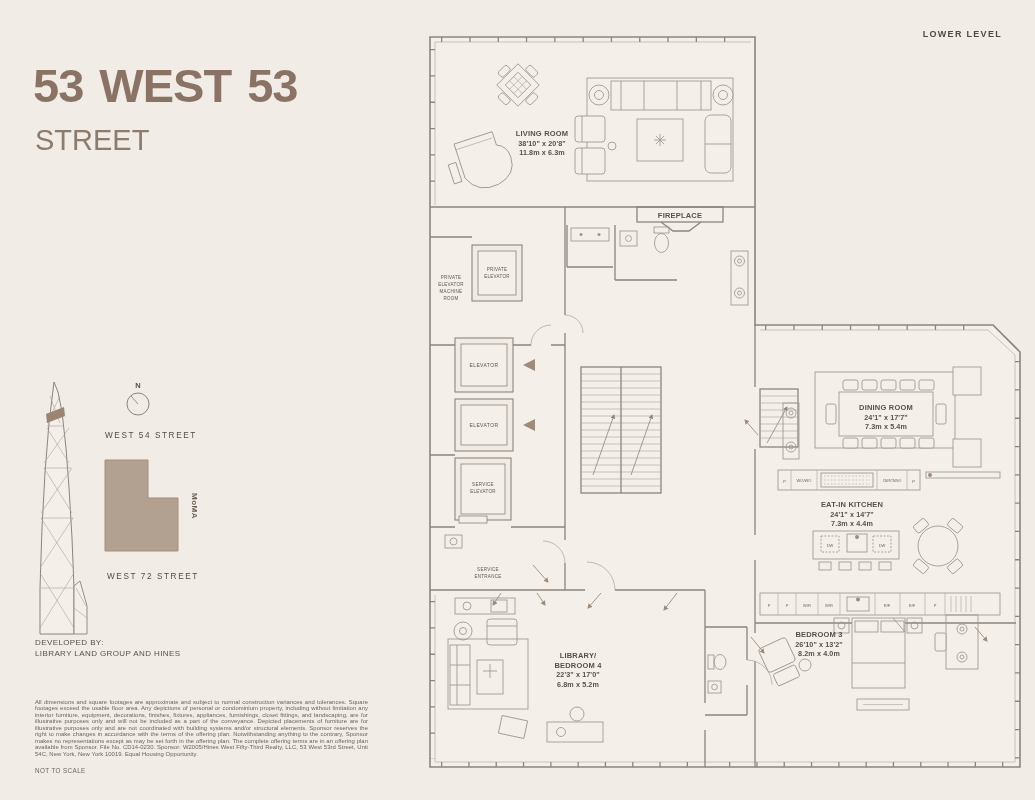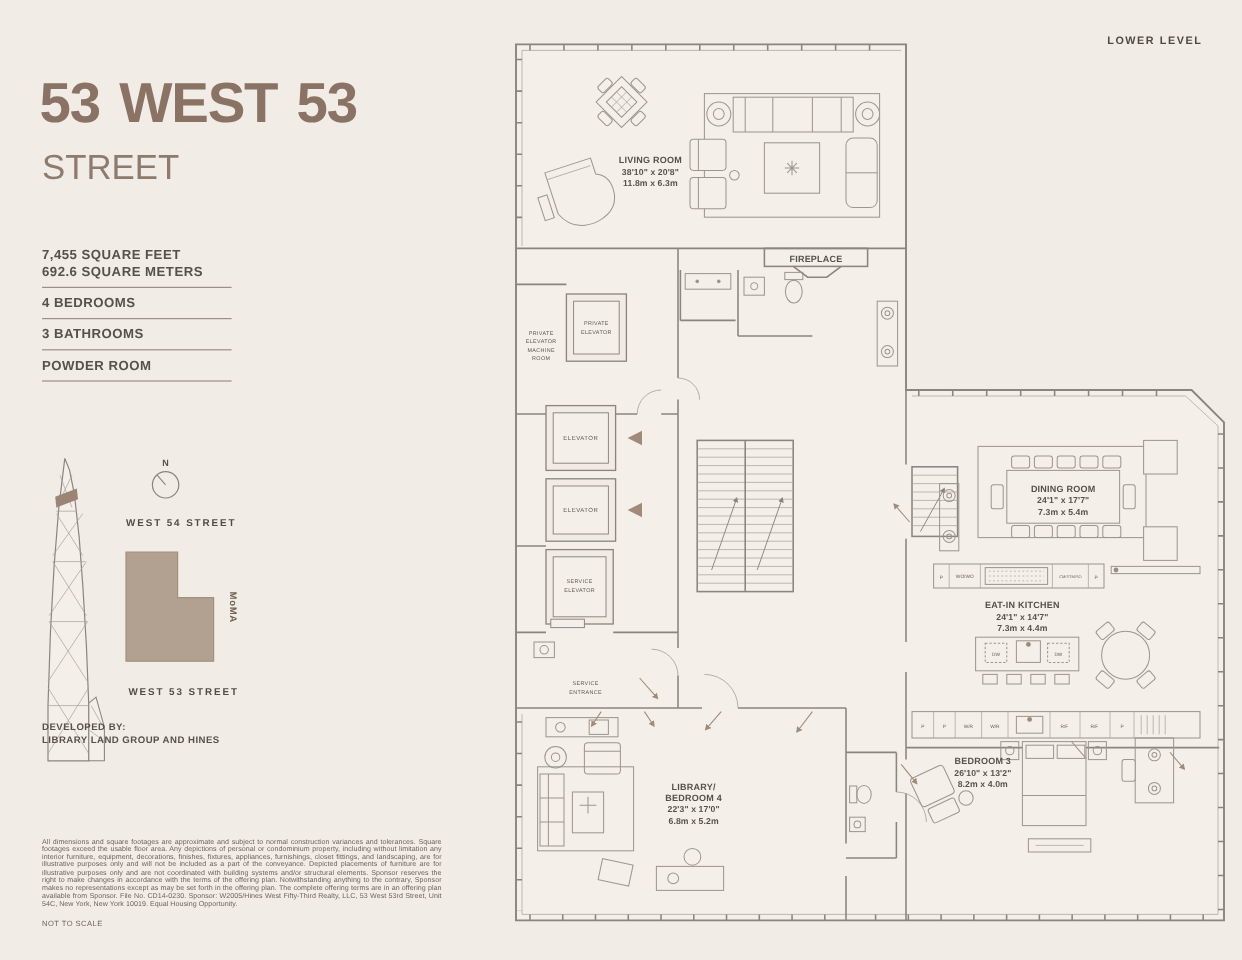--- a/index.html
+++ b/index.html
@@ -5,22 +5,22 @@
   html,body{margin:0;padding:0;}
   body{font-family:"Liberation Sans",sans-serif;background:#f1ece5;}
   .page{position:relative;width:1035px;height:800px;background:#f1ece5;overflow:hidden;}
   .abs{position:absolute;}
   .brand{left:33px;top:26px;font-size:47px;letter-spacing:-1px;word-spacing:4px;color:#8a7364;font-weight:bold;font-stretch:condensed;margin-top:32px;}
   .unit-title{left:35px;top:124px;font-size:29px;line-height:1.13;color:#8d7b6e;letter-spacing:0px;}
   .level{right:33px;top:29px;font-size:9px;letter-spacing:1.3px;color:#4f4a43;font-weight:bold;}
   .stats{left:35px;top:206px;width:158px;color:#56514b;font-size:11px;font-weight:bold;letter-spacing:.4px;}
   .stat-row{border-bottom:1px solid #97918a;padding:6px 0 5px 0;line-height:14px;}
   .stat-row:first-child{padding-top:0;}
-  .street{font-size:8.2px;letter-spacing:1.6px;color:#514c46;font-weight:bold;}
-  .developed{left:35px;top:600px;font-size:8px;font-weight:bold;letter-spacing:.4px;color:#56514b;line-height:11px;}
+  .street{font-size:8.2px;letter-spacing:1.6px;color:#514c46;font-weight:normal;}
+  .developed{left:35px;top:637px;font-size:8px;font-weight:normal;letter-spacing:.4px;color:#56514b;line-height:11px;}
   .fineprint{left:35px;top:699px;width:333px;font-size:5.9px;line-height:6.45px;letter-spacing:.05px;color:#6a645d;text-align:justify;}
   .scalenote{left:35px;top:767px;font-size:6.3px;letter-spacing:.4px;color:#6a645d;}
   
   .w{stroke:#8a857f;stroke-width:1.3;fill:none;}
   .outline{stroke:#8a857f;stroke-width:1.6;fill:#f4efe8;}
   .thin{stroke:#a7a29b;stroke-width:.6;fill:none;}
   .tick{stroke:#8a857f;stroke-width:5;fill:none;}
   .furn{stroke:#9b968f;stroke-width:.85;fill:#f4efe8;}
   .furnw{stroke:#9b968f;stroke-width:.85;fill:none;}
   .shaft{stroke:#8a857f;stroke-width:1.1;fill:#f1ebe3;}
@@ -40,29 +40,20 @@
 
 <div class="page">
 
   <div class="abs brand">53 WEST 53</div>
   <div class="abs level">LOWER LEVEL</div>
 
   <div class="abs unit-title">
     <div>STREET</div>
   </div>
 
-  <div class="abs stats">
-    <div class="stat-row">
-      <div>7,455 SQUARE FEET</div>
-      <div>692.6 SQUARE METERS</div>
-    </div>
-    <div class="stat-row">4 BEDROOMS</div>
-    <div class="stat-row">3 BATHROOMS</div>
-    <div class="stat-row">POWDER ROOM</div>
-  </div>
 
   <svg class="abs" style="left:32px;top:378px;" width="62" height="262" viewBox="0 0 62 262">
     <path d="M22,4 L26,14 L30,34 L34,70 L37,110 L40,160 L42,210 L42,256 L8,256 L8,210 L10,150 L13,95 L17,45 Z" fill="#f4efe8" stroke="#8a857f" stroke-width="1"></path>
     <path class="thin" d="M8,250 L42,195 M8,195 L42,250 M8,190 L41,140 M41,190 L9,140 M9,135 L40,90 M40,135 L12,90 M12,85 L37,50 M37,85 L15,50 M15,45 L28,18 M28,45 L18,18 M8,210 H42 M9,140 H41 M12,90 H39 M15,48 H31"></path>
     <polygon points="14,36 32,29 33,38 15,45" fill="#9b8473"></polygon>
     <path d="M42,256 L42,208 L48,203 L55,228 L55,256 Z" fill="#f4efe8" stroke="#8a857f" stroke-width=".9"></path>
     <path class="thin" d="M42,230 L55,240 M44,210 L54,228"></path>
   </svg>
 
   <svg class="abs" style="left:119px;top:379px;" width="40" height="42" viewBox="0 0 40 42">
@@ -71,21 +62,21 @@
     <line x1="19" y1="25" x2="12" y2="17" stroke="#8a857f" stroke-width=".9"></line>
   </svg>
 
   <div class="abs street" style="left:105px;top:431px;">WEST 54 STREET</div>
 
   <svg class="abs" style="left:100px;top:455px;" width="110" height="106" viewBox="0 0 110 106">
     <path d="M5,5 H48 V43 H78 V96 H5 Z" fill="#b2a091" stroke="#a3907e" stroke-width="1"></path>
     <text transform="translate(92,38) rotate(90)" font-size="8" font-weight="bold" fill="#6f6052" letter-spacing=".5">MoMA</text>
   </svg>
 
-  <div class="abs street" style="left:107px;top:572px;">WEST 53 STREET</div>
+  <div class="abs street" style="left:107px;top:572px;">WEST 72 STREET</div>
 
   <div class="abs developed">
     <div>DEVELOPED BY:</div>
     <div>LIBRARY LAND GROUP AND HINES</div>
   </div>
 
   <div class="abs fineprint">All dimensions and square footages are approximate and subject to normal construction variances and tolerances. Square footages exceed the usable floor area. Any depictions of personal or condominium property, including without limitation any interior furniture, equipment, decorations, finishes, fixtures, appliances, furnishings, closet fittings, and landscaping, are for illustrative purposes only and will not be included as a part of the conveyance. Depicted placements of furniture are for illustrative purposes only and are not coordinated with building systems and/or structural elements. Sponsor reserves the right to make changes in accordance with the terms of the offering plan. Notwithstanding anything to the contrary, Sponsor makes no representations except as may be set forth in the offering plan. The complete offering terms are in an offering plan available from Sponsor. File No. CD14-0230. Sponsor: W2005/Hines West Fifty-Third Realty, LLC, 53 West 53rd Street, Unit 54C, New York, New York 10019. Equal Housing Opportunity.</div>
   <div class="abs scalenote">NOT TO SCALE</div>
 
   <svg class="abs" style="left:415px;top:15px;" width="620" height="775" viewBox="0 0 620 775">

